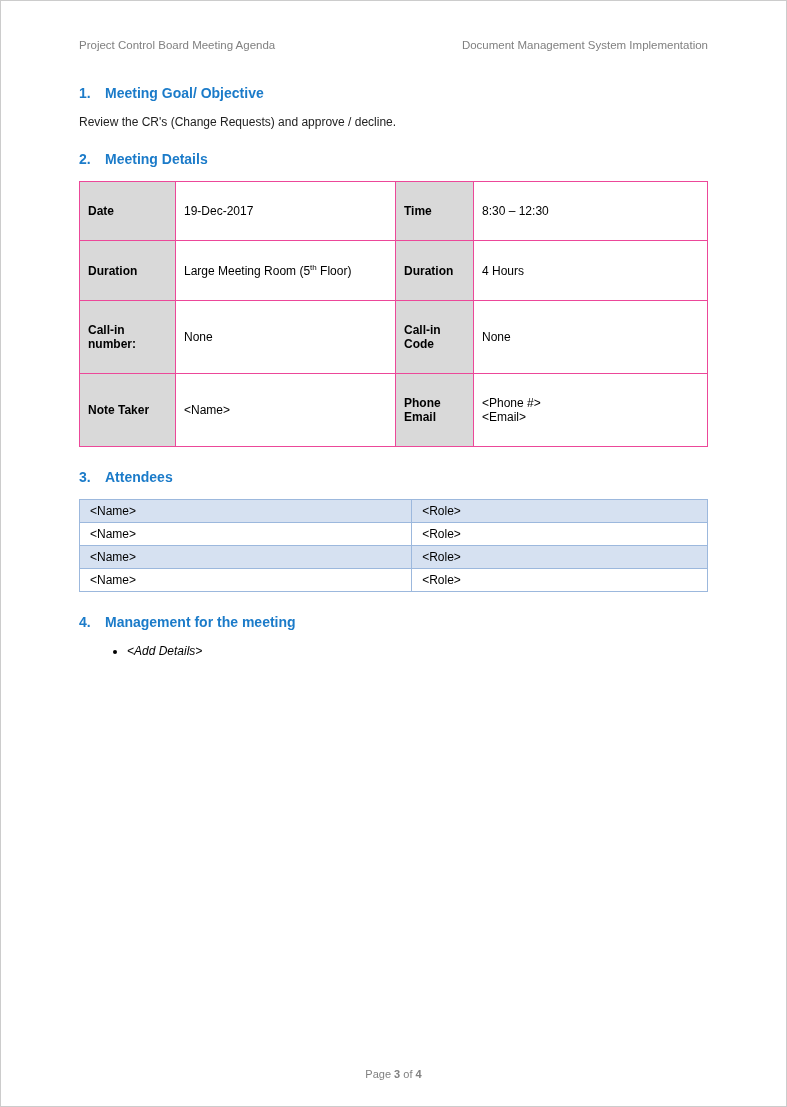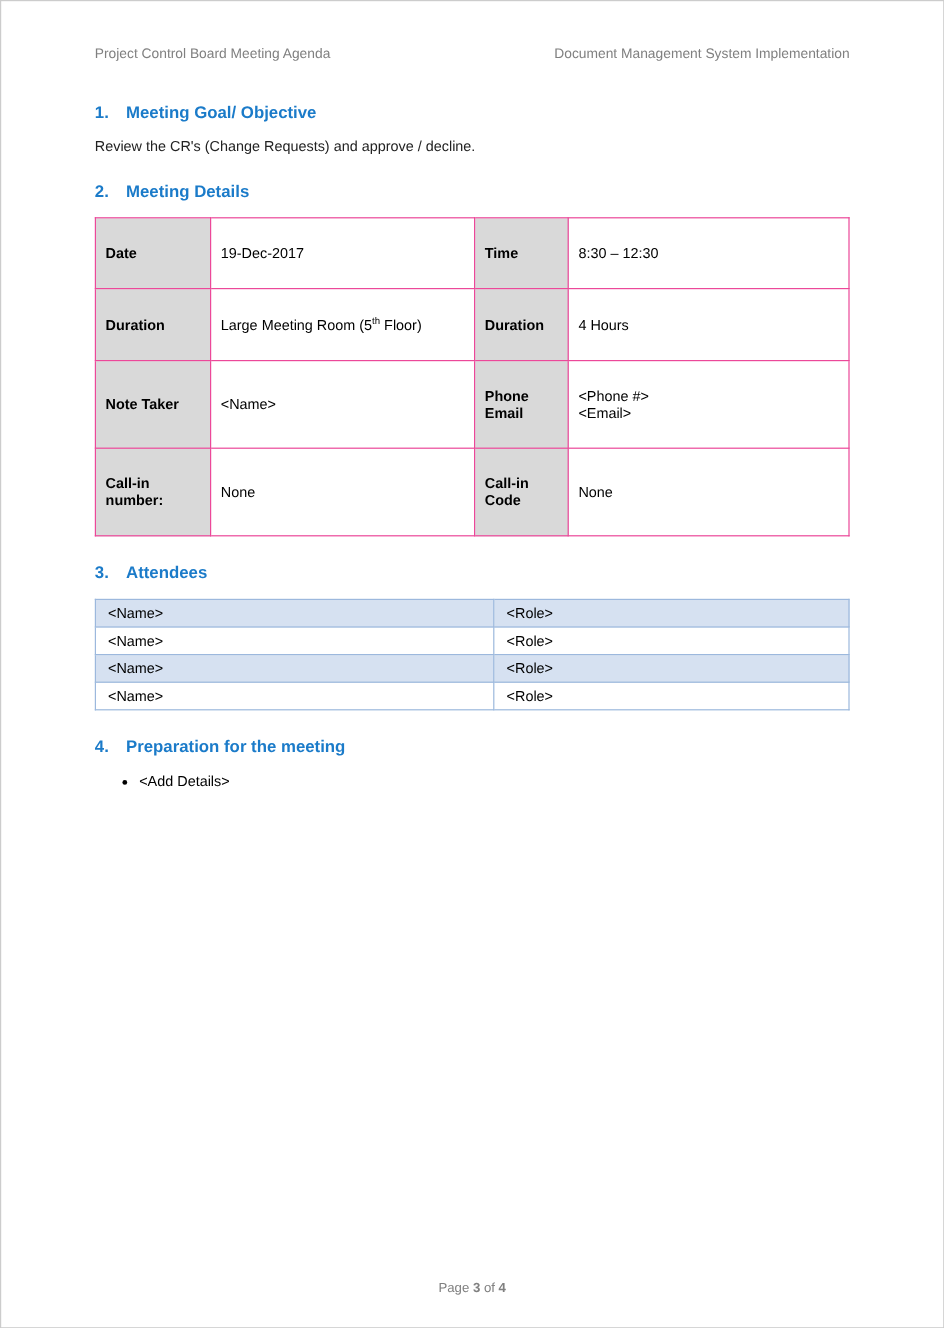--- a/index.html
+++ b/index.html
@@ -83,23 +83,24 @@
       border: 1px solid #9cb8dd;
     }
     table.attendees tr.alt td {
       background: #d6e1f1;
     }
     table.attendees tr.norm td {
       background: #fff;
     }
     ul.prep {
       list-style: disc;
-      margin-left: 37px;
+      margin-left: 48px;
       margin-top: 12px;
       font-size: 12px;
+      font-style: italic;
     }
     .footer {
       position: absolute;
       bottom: 26px;
       left: 0;
       right: 0;
       text-align: center;
       font-size: 11px;
       color: #808080;
       margin-top: 12px;
@@ -134,31 +135,31 @@
       <td class="label2">Time</td>
       <td class="value">8:30 – 12:30</td>
     </tr>
     <tr>
       <td class="label">Duration</td>
       <td class="value"><span>Large Meeting Room (5</span><sup>th</sup><span> Floor)</span></td>
       <td class="label2">Duration</td>
       <td class="value">4 Hours</td>
     </tr>
     <tr>
+      <td class="label">Call-in number:</td>
+      <td class="value">None</td>
+      <td class="label2">Call-in Code</td>
+      <td class="value">None</td>
+    </tr>
+    <tr>
       <td class="label">Note Taker</td>
       <td class="value">&lt;Name&gt;</td>
       <td class="label2">Phone Email</td>
       <td class="value" style="white-space:pre-line">&lt;Phone #&gt;
 &lt;Email&gt;</td>
-    </tr>
-    <tr>
-      <td class="label">Call-in number:</td>
-      <td class="value">None</td>
-      <td class="label2">Call-in Code</td>
-      <td class="value">None</td>
     </tr>
   </tbody>
     </table>
 
   <div class="section-heading">
     <span class="num">3.</span>
     <span>Attendees</span>
   </div>
 
   <table class="attendees">
@@ -177,21 +178,21 @@
     </tr>
     <tr class="norm">
       <td>&lt;Name&gt;</td>
       <td>&lt;Role&gt;</td>
     </tr>
   </tbody>
     </table>
 
   <div class="section-heading">
     <span class="num">4.</span>
-    <span>Preparation for the meeting</span>
+    <span>Management for the meeting</span>
   </div>
   <ul class="prep">
     <li>&lt;Add Details&gt;</li>
   </ul>
 </div>
 
 <div class="footer">
   <span>Page </span><b>3</b><span> of </span><b>4</b>
 </div>
 

